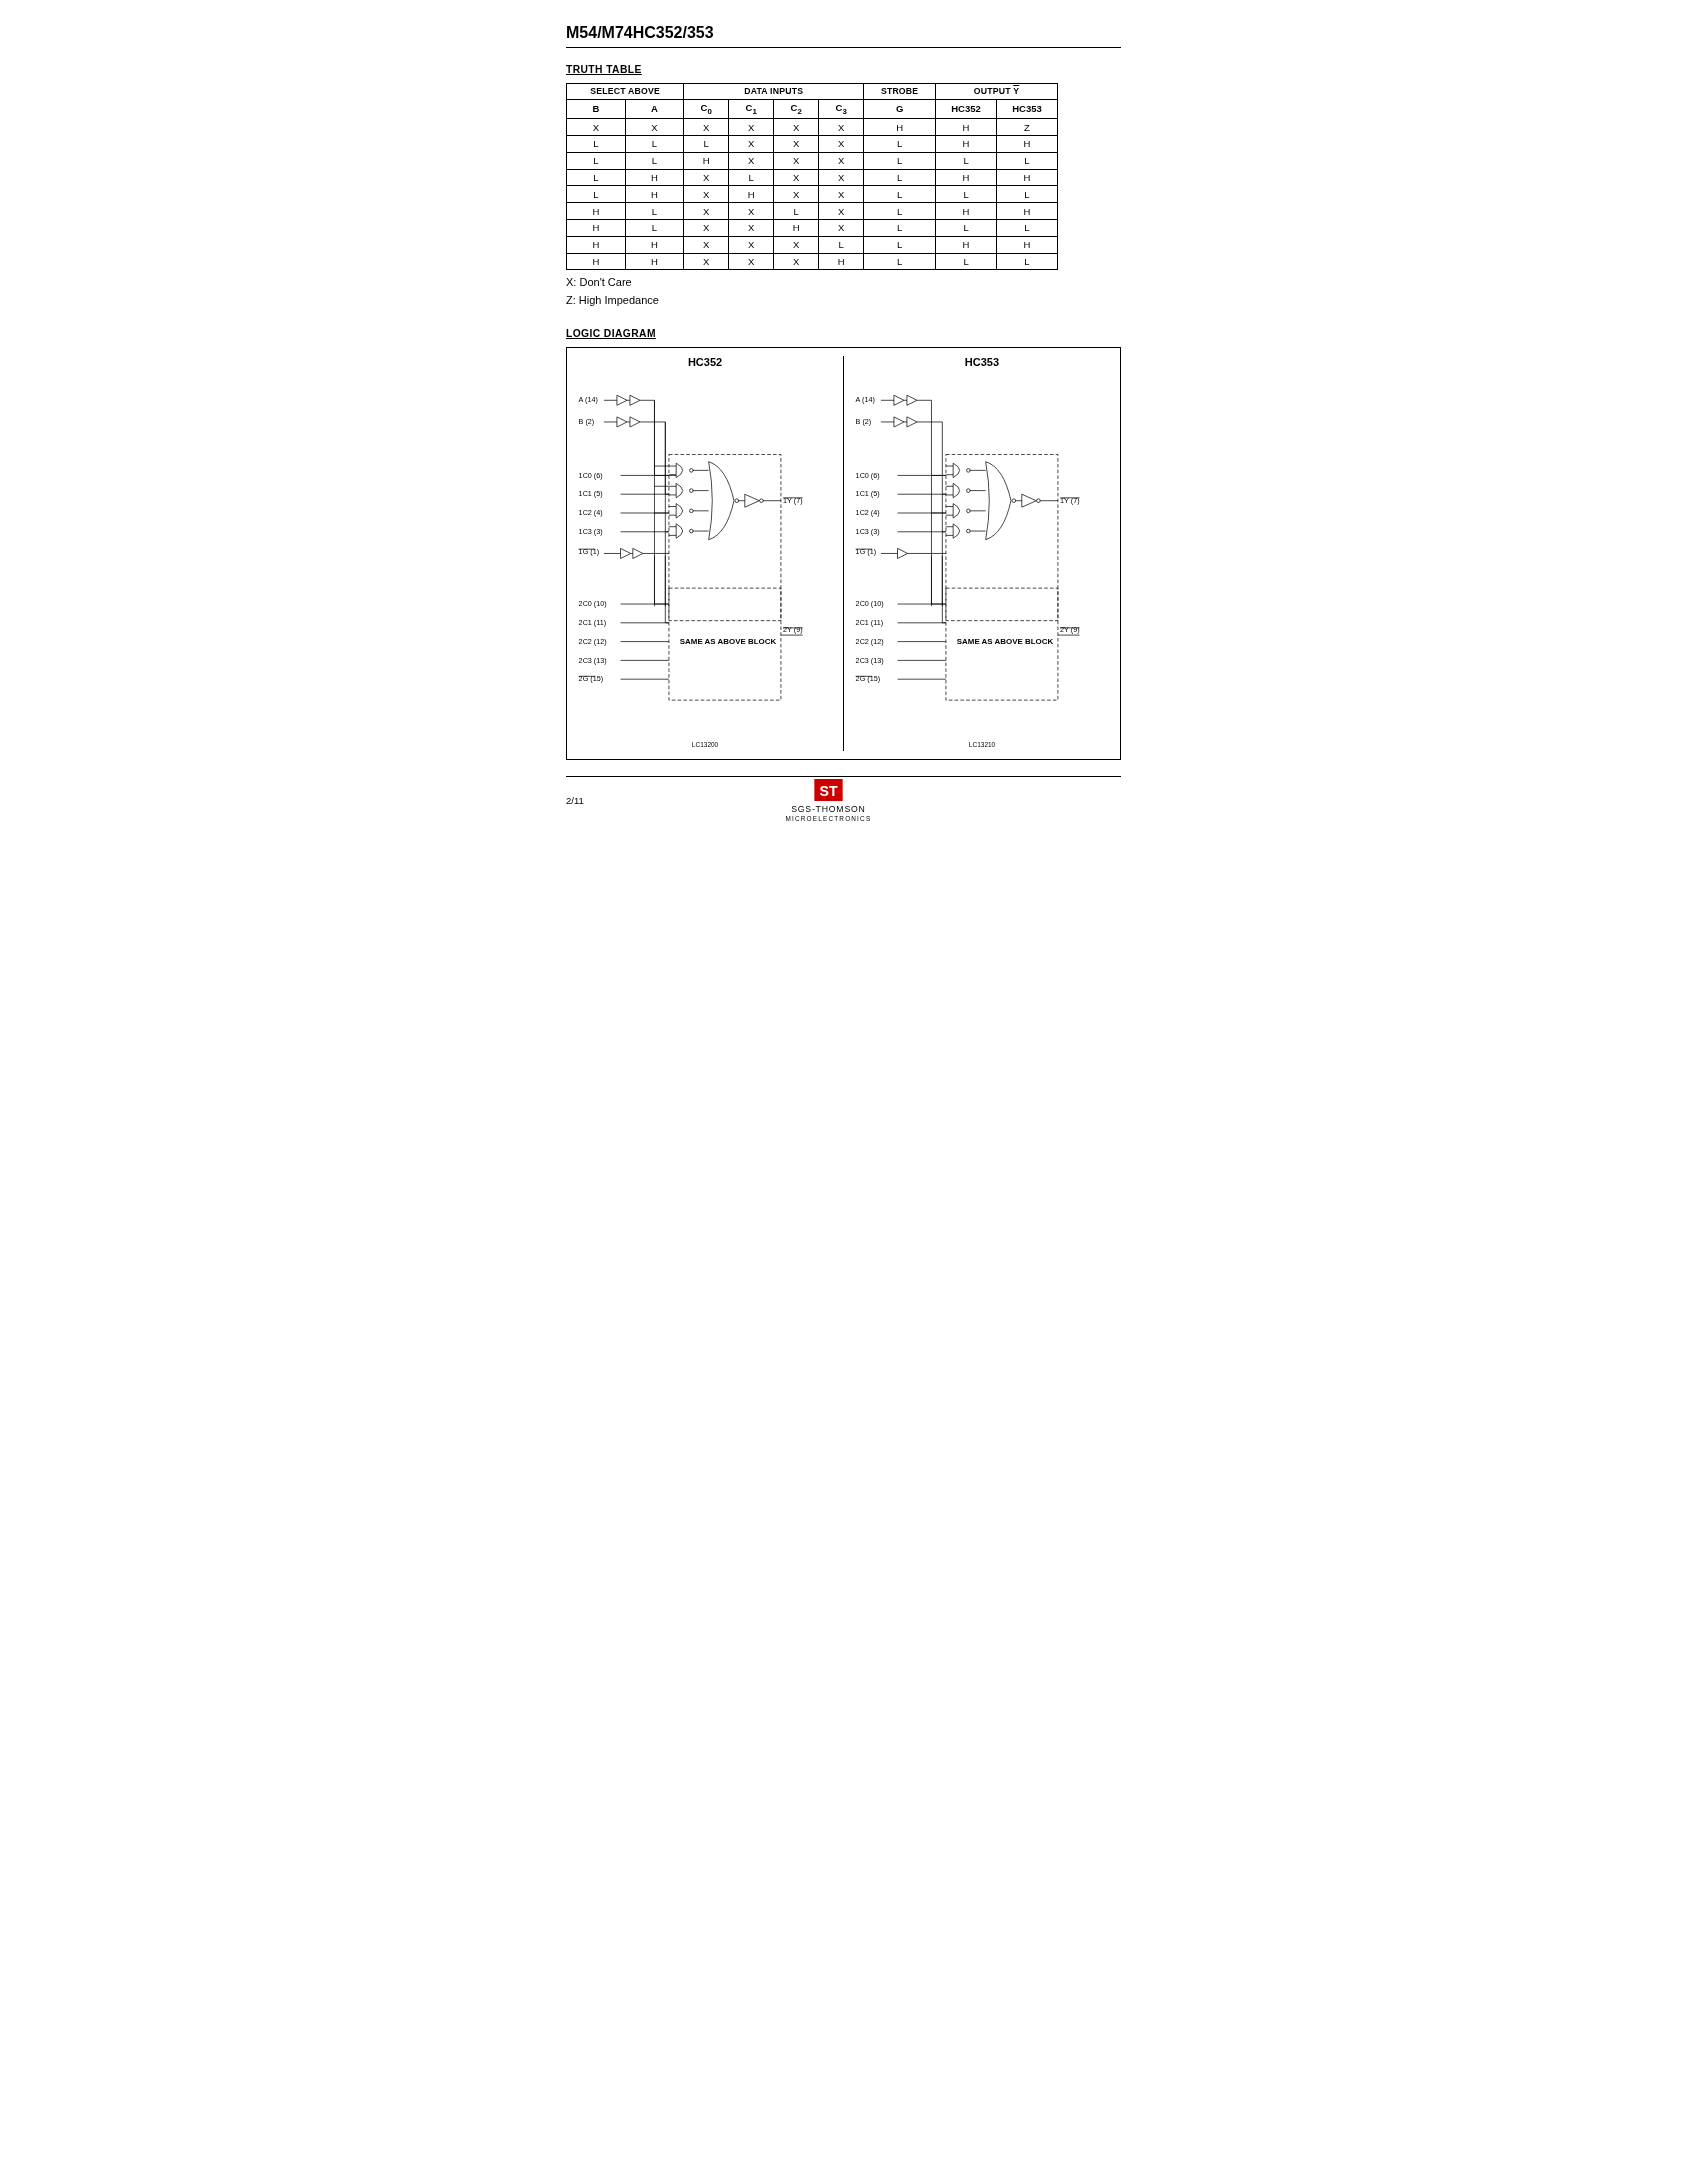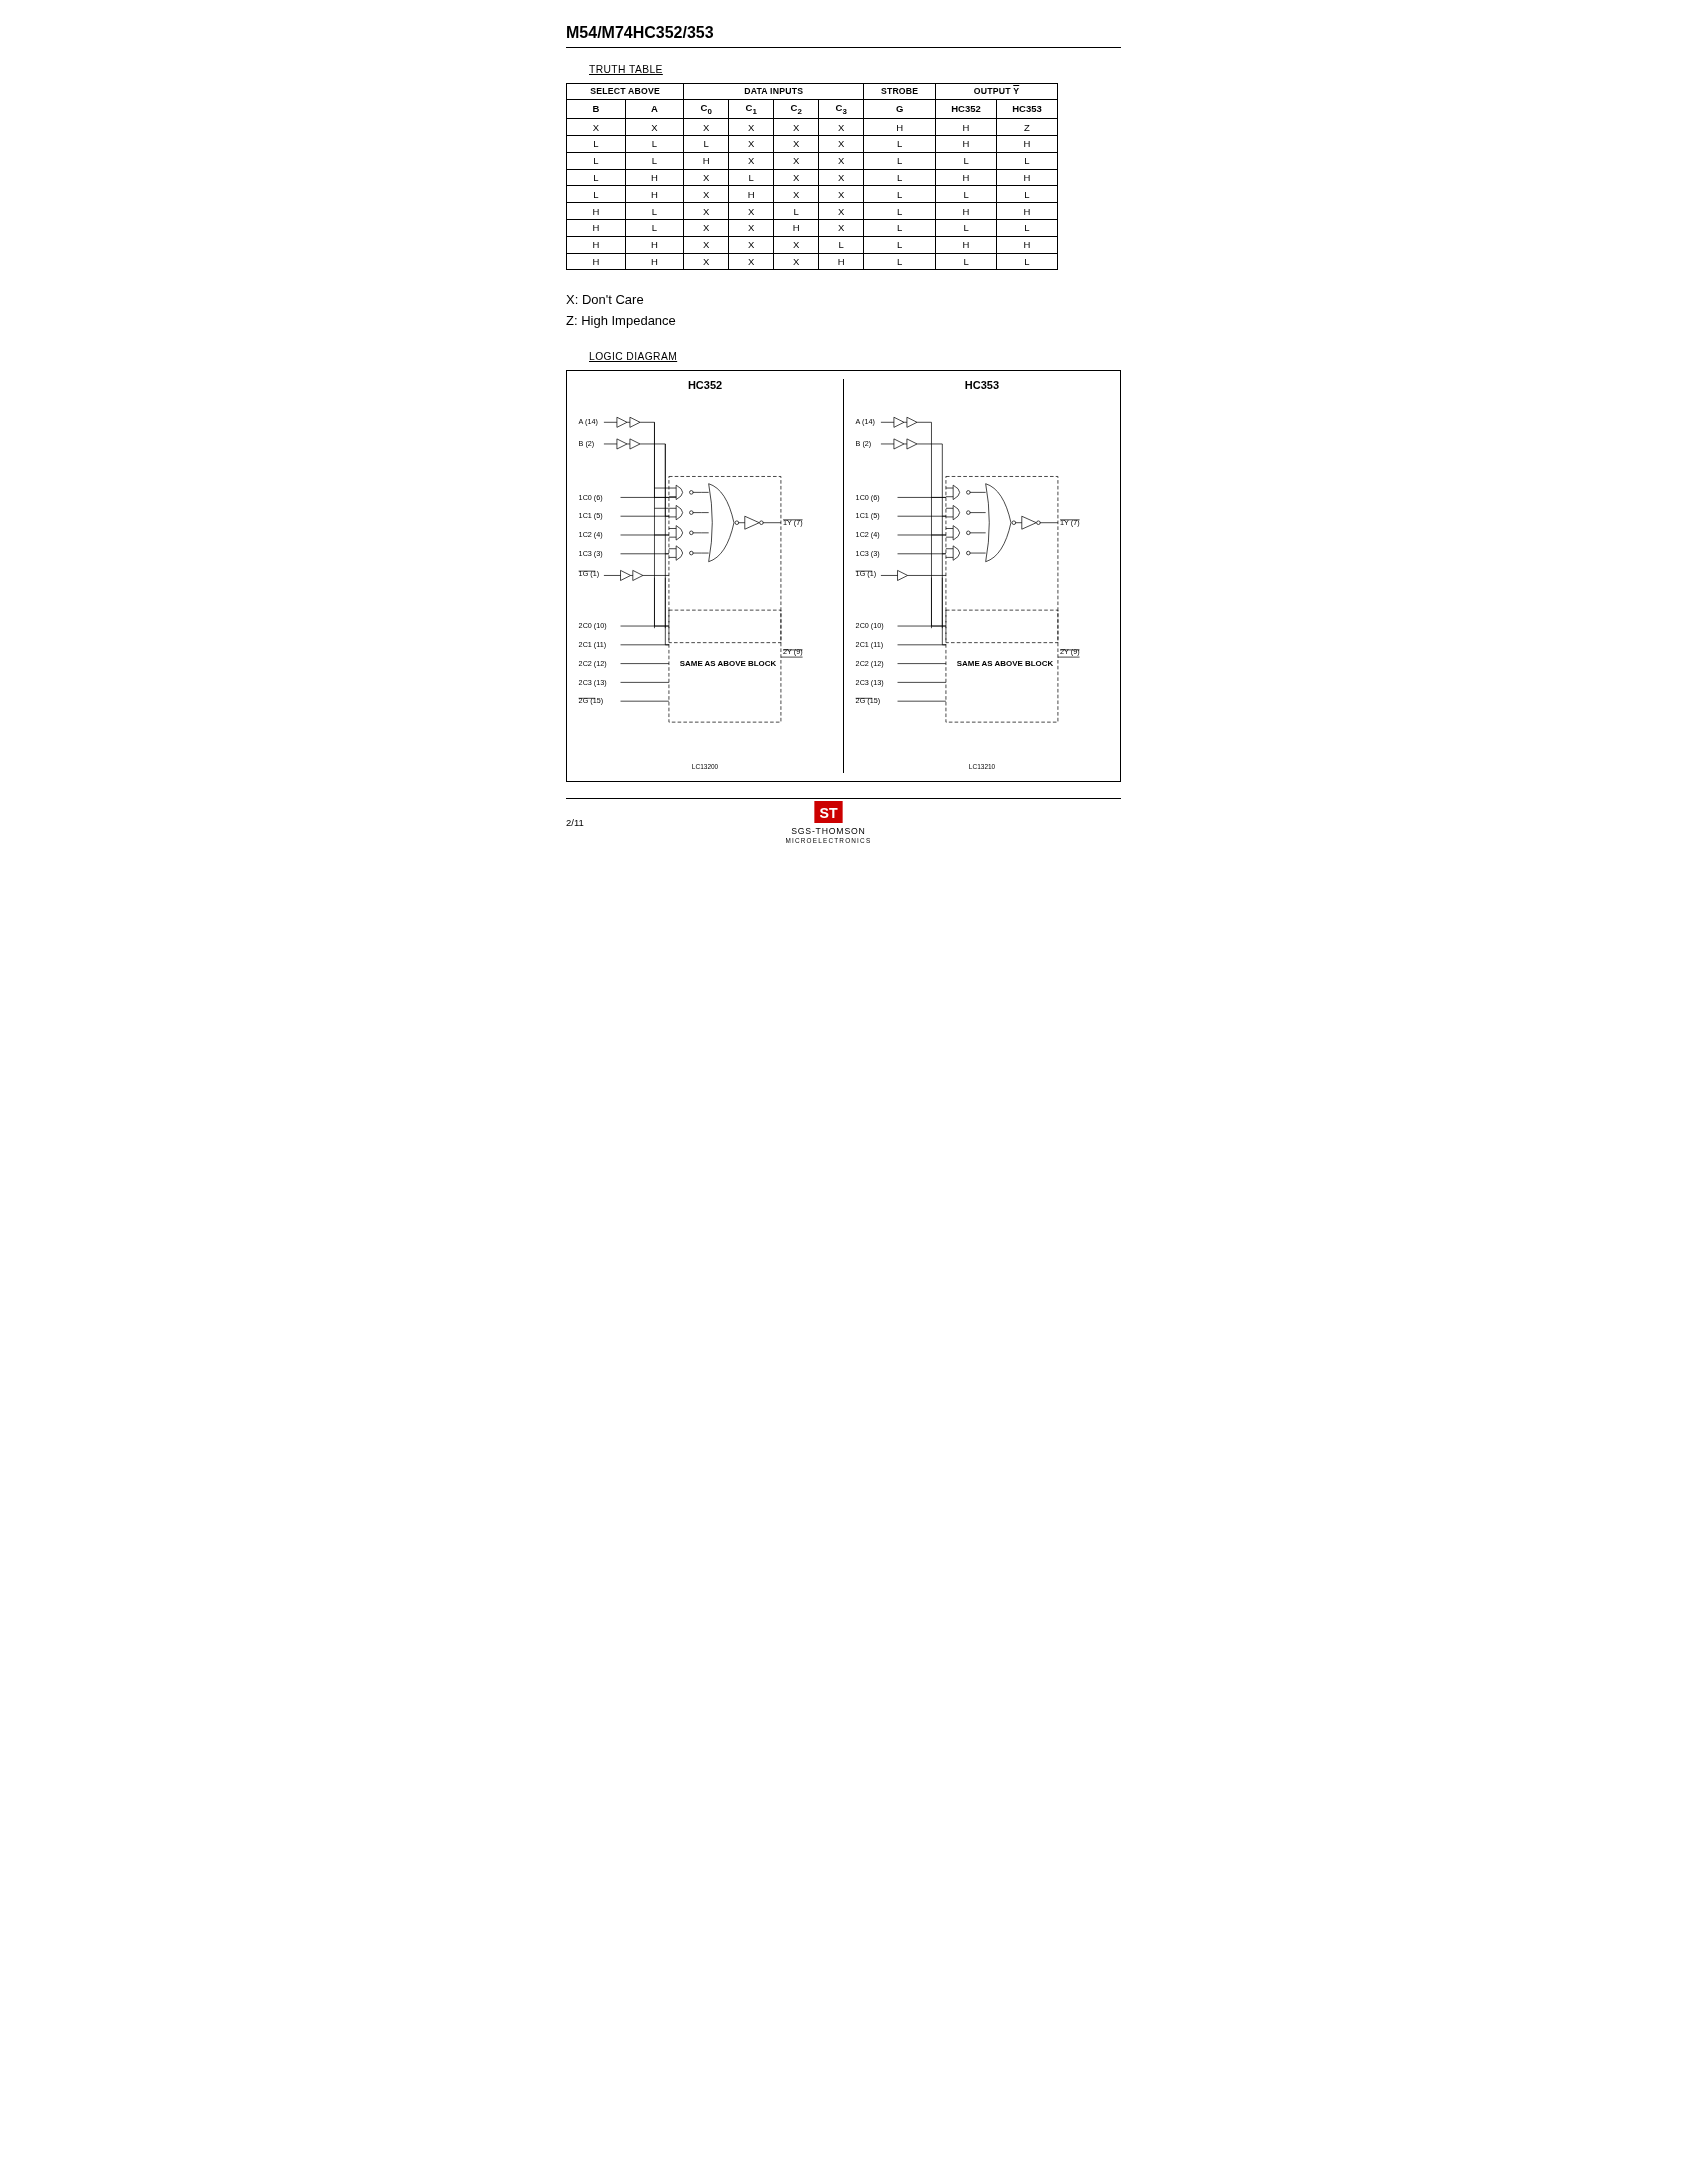--- a/index.html
+++ b/index.html
@@ -21,25 +21,24 @@
     }
     .title-rule {
       border: none;
       border-top: 1.6px solid #000;
       margin-bottom: 16px;
     }
 
     
     .section-heading {
       font-size: 10.3px;
-      font-weight: normal;
+      font-weight: bold;
       text-decoration: underline;
       margin-bottom: 8px;
       letter-spacing: 0.4px;
-      margin-left: 23px;
     }
 
     
     .truth-table-section {
       margin-bottom: 19px;
     }
     table.truth-table {
       border-collapse: collapse;
       font-size: 9.5px;
       width: 100%;
@@ -53,22 +52,22 @@
     }
     table.truth-table .group-header {
       font-weight: bold;
       font-size: 8.7px;
       letter-spacing: 0.2px;
     }
     .overline {
       text-decoration: overline;
     }
     .footnotes {
-      font-size: 13px;
-      margin-top: 20px;
+      font-size: 11px;
+      margin-top: 4px;
       line-height: 1.6;
     }
 
     
     .logic-diagram-section {
       margin-bottom: 16px;
     }
     .logic-diagram-box {
       border: 0.8px solid #000;
       padding: 8px;

